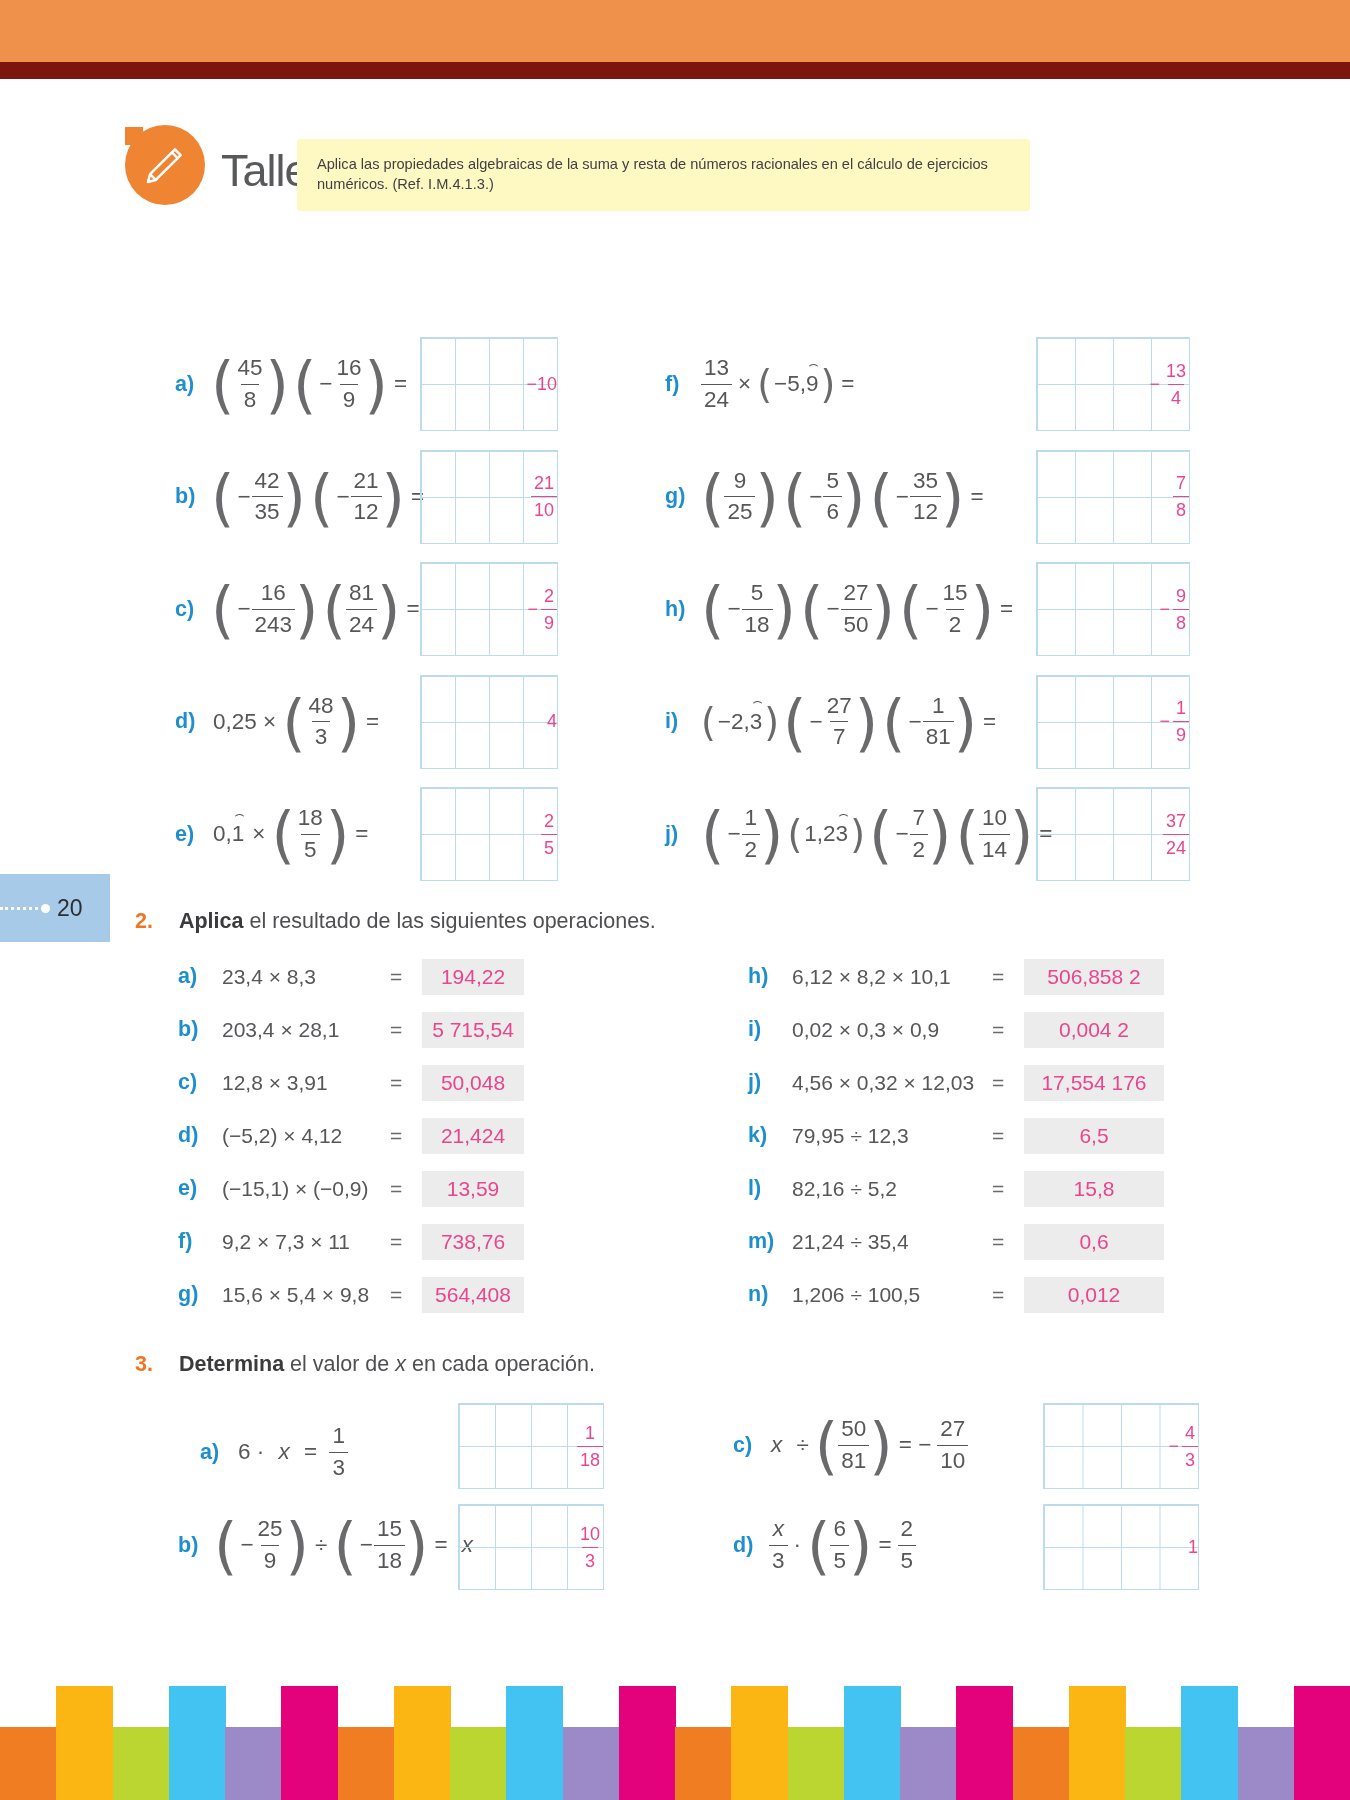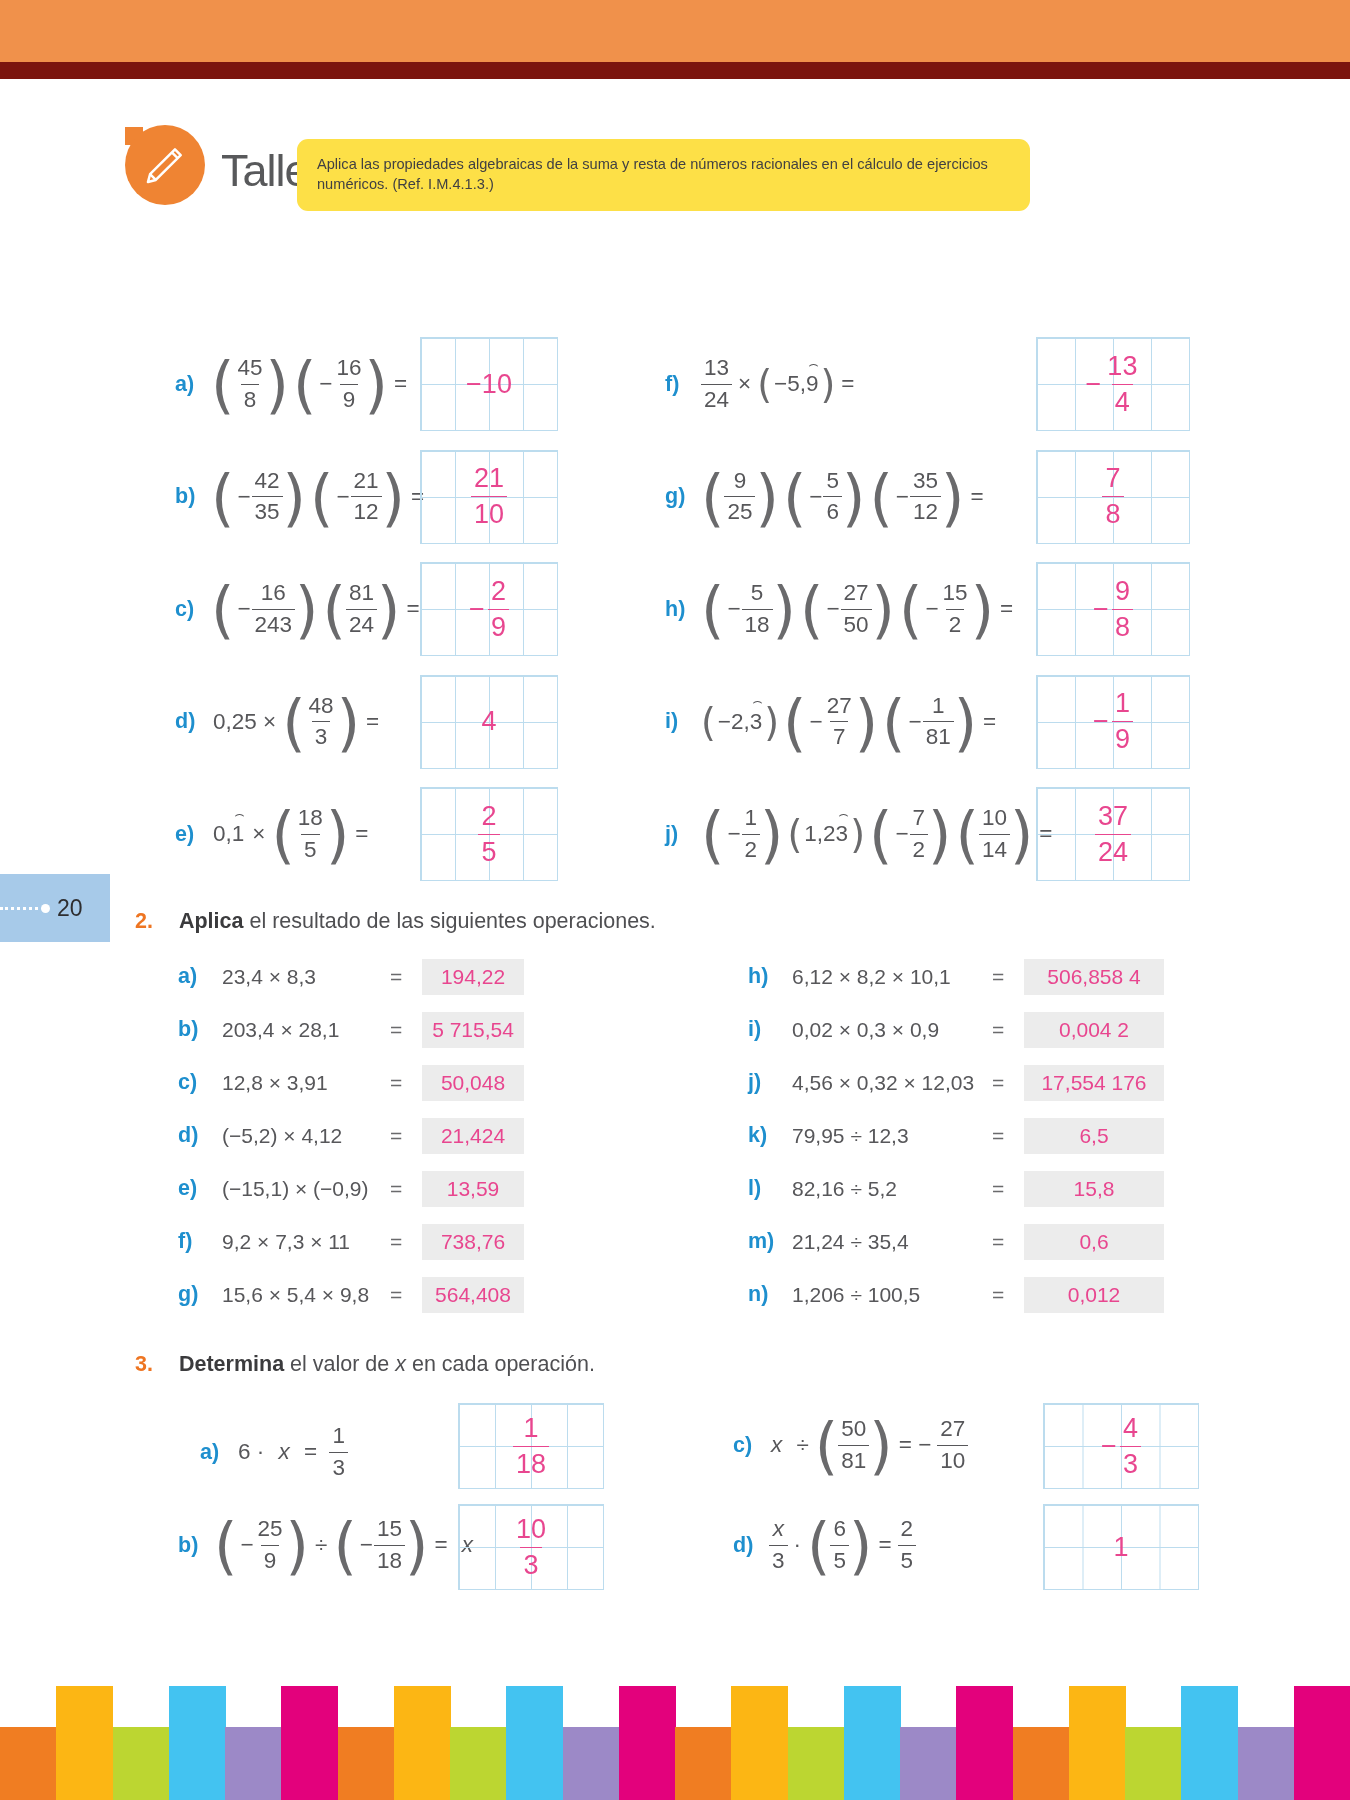--- a/index.html
+++ b/index.html
@@ -10,21 +10,21 @@
   .topband{position:absolute;left:0;top:0;width:100%;height:62px;background:#F0914B}
   .topline{position:absolute;left:0;top:62px;width:100%;height:17px;background:#7B150E}
 
   
   .header{position:absolute;left:125px;top:133px;width:910px;height:84px}
   .badge{position:absolute;left:0;top:-8px;width:82px;height:92px}
   .badge::before{content:"";position:absolute;left:0;top:2px;width:18px;height:18px;background:#EF8433}
   .badge-circle{position:absolute;left:0;top:0;width:80px;height:80px;border-radius:50%;background:#EF8433;
                 display:flex;align-items:center;justify-content:center}
   .htitle{position:absolute;left:96px;top:12px;font-size:45px;color:#58595B;letter-spacing:-1px}
-  .hdesc{position:absolute;left:172px;top:6px;width:733px;height:72px;background:#fde047;border-radius:11px;
+  .hdesc{position:absolute;left:172px;top:6px;width:733px;height:72px;background:#fef9c3;border-radius:3px;
          display:flex;align-items:center;padding:0 20px;font-size:14.6px;line-height:1.35;color:#414042;box-sizing:border-box}
 
   
   .sechead{position:absolute;font-size:21.5px;color:#4F4F52;white-space:nowrap}
   .sechead .num{color:#EE7522;font-weight:bold;margin-right:26px}
   .sechead .bld{color:#3B3B3D;font-weight:bold}
   .iv{font-style:italic}
 
   
   .mcol{position:absolute}
@@ -49,22 +49,22 @@
   .bcol{position:absolute}
   .slot{height:112.5px;display:flex;align-items:center}
   .gridbox{position:relative;border:1px solid #BCDCEE;box-sizing:content-box;
            background-image:linear-gradient(#BCDCEE 1px,transparent 1px),
                             linear-gradient(90deg,#BCDCEE 1px,transparent 1px);
            background-size:25% 50%}
   .gb1{width:136px;height:92px}
   .gb1r{width:152px;height:92px}
   .gb3{width:144px;height:84px}
   .gb3r{width:154px;height:84px}
-  .gridbox .ans{position:absolute;inset:0;display:flex;align-items:center;justify-content:center;
-                color:#E8468F;font-size:27px}
+  .gridbox .ans{position:absolute;inset:0;display:flex;align-items:center;justify-content:flex-end;
+                color:#E8468F;font-size:18px}
   .ansf{display:inline-flex;align-items:center;gap:3px}
 
   
   .pageband{position:absolute;left:0;top:874px;width:110px;height:68px;background:#A7CAE9;
             display:flex;align-items:center}
   .leader{width:38px;border-top:3px dotted #fff;flex:none}
   .bullet{width:9px;height:9px;border-radius:50%;background:#fff;flex:none;margin:0 7px 0 3px}
   .pnum{font-size:23px;color:#2E2E30}
 
   
@@ -556,21 +556,21 @@
           <span>564,408</span>
         </span>
       </div>
     </div>
   <div id="ex2-right" class="ex2col" style="left:748px">
       <div class="ex2-row">
         <span class="lbl">h)</span>
         <span class="expr">6,12 × 8,2 × 10,1</span>
         <span class="eq">=</span>
         <span class="ansbox">
-          <span>506,858 4</span>
+          <span>506,858 2</span>
         </span>
       </div>
       <div class="ex2-row">
         <span class="lbl">i)</span>
         <span class="expr">0,02 × 0,3 × 0,9</span>
         <span class="eq">=</span>
         <span class="ansbox">
           <span>0,004 2</span>
         </span>
       </div>

